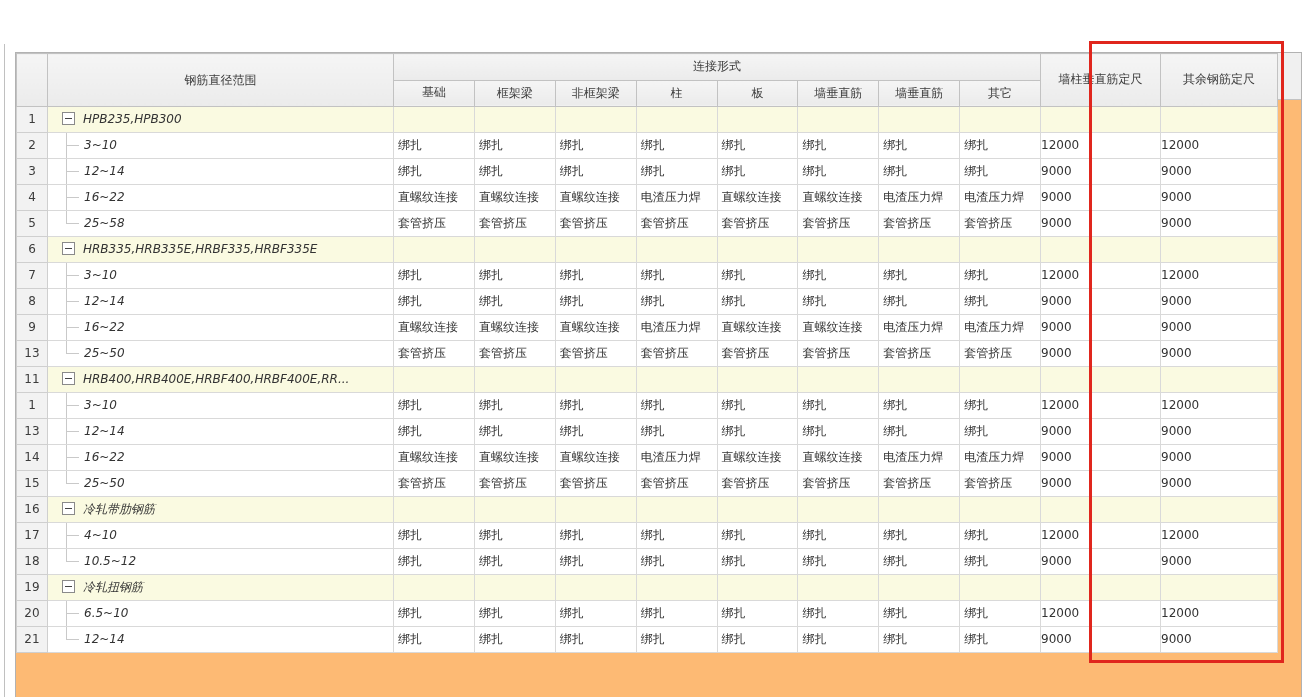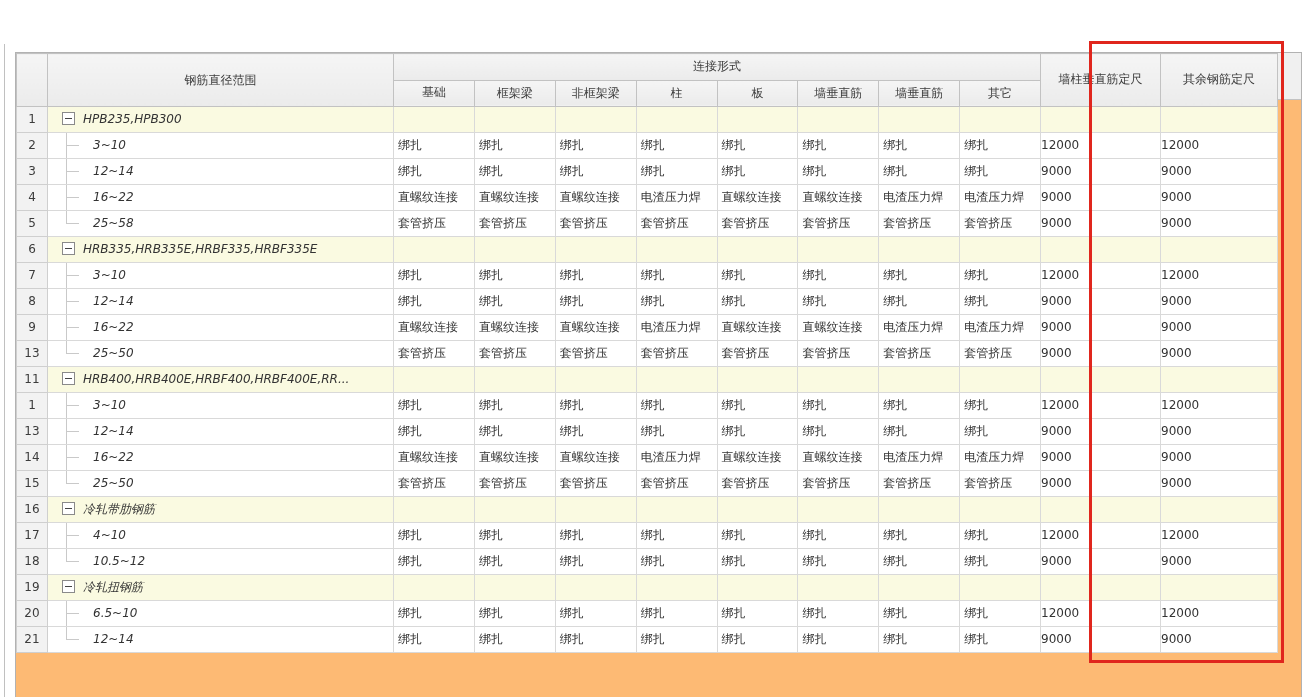--- a/index.html
+++ b/index.html
@@ -36,21 +36,21 @@
   
   .collapse-icon{display:inline-block;width:11px;height:11px;border:1px solid #8a8a8a;
                  background:#fff;position:relative;vertical-align:middle;margin:-2px 8px 0 6px;}
   .collapse-icon::before{content:"";position:absolute;left:2px;right:2px;top:5px;height:1px;background:#444;}
 
   
   .tree{display:inline-block;width:24px;height:25px;position:relative;vertical-align:top;}
   .tree::before{content:"";position:absolute;left:10px;top:0;bottom:0;width:1px;background:#c9c9c9;}
   .tree.corner::before{bottom:12px;}
   .tree::after{content:"";position:absolute;left:10px;top:12px;width:13px;height:1px;background:#c9c9c9;}
-  .range-label{margin-left:13px;}
+  .range-label{margin-left:4px;}
 
   
   .red-box{position:absolute;left:1089px;top:41px;width:189px;height:616px;
            border:3px solid #e0261d;pointer-events:none;}
 </style>
 </head>
 <body>
 
 <div class="screen">
 

